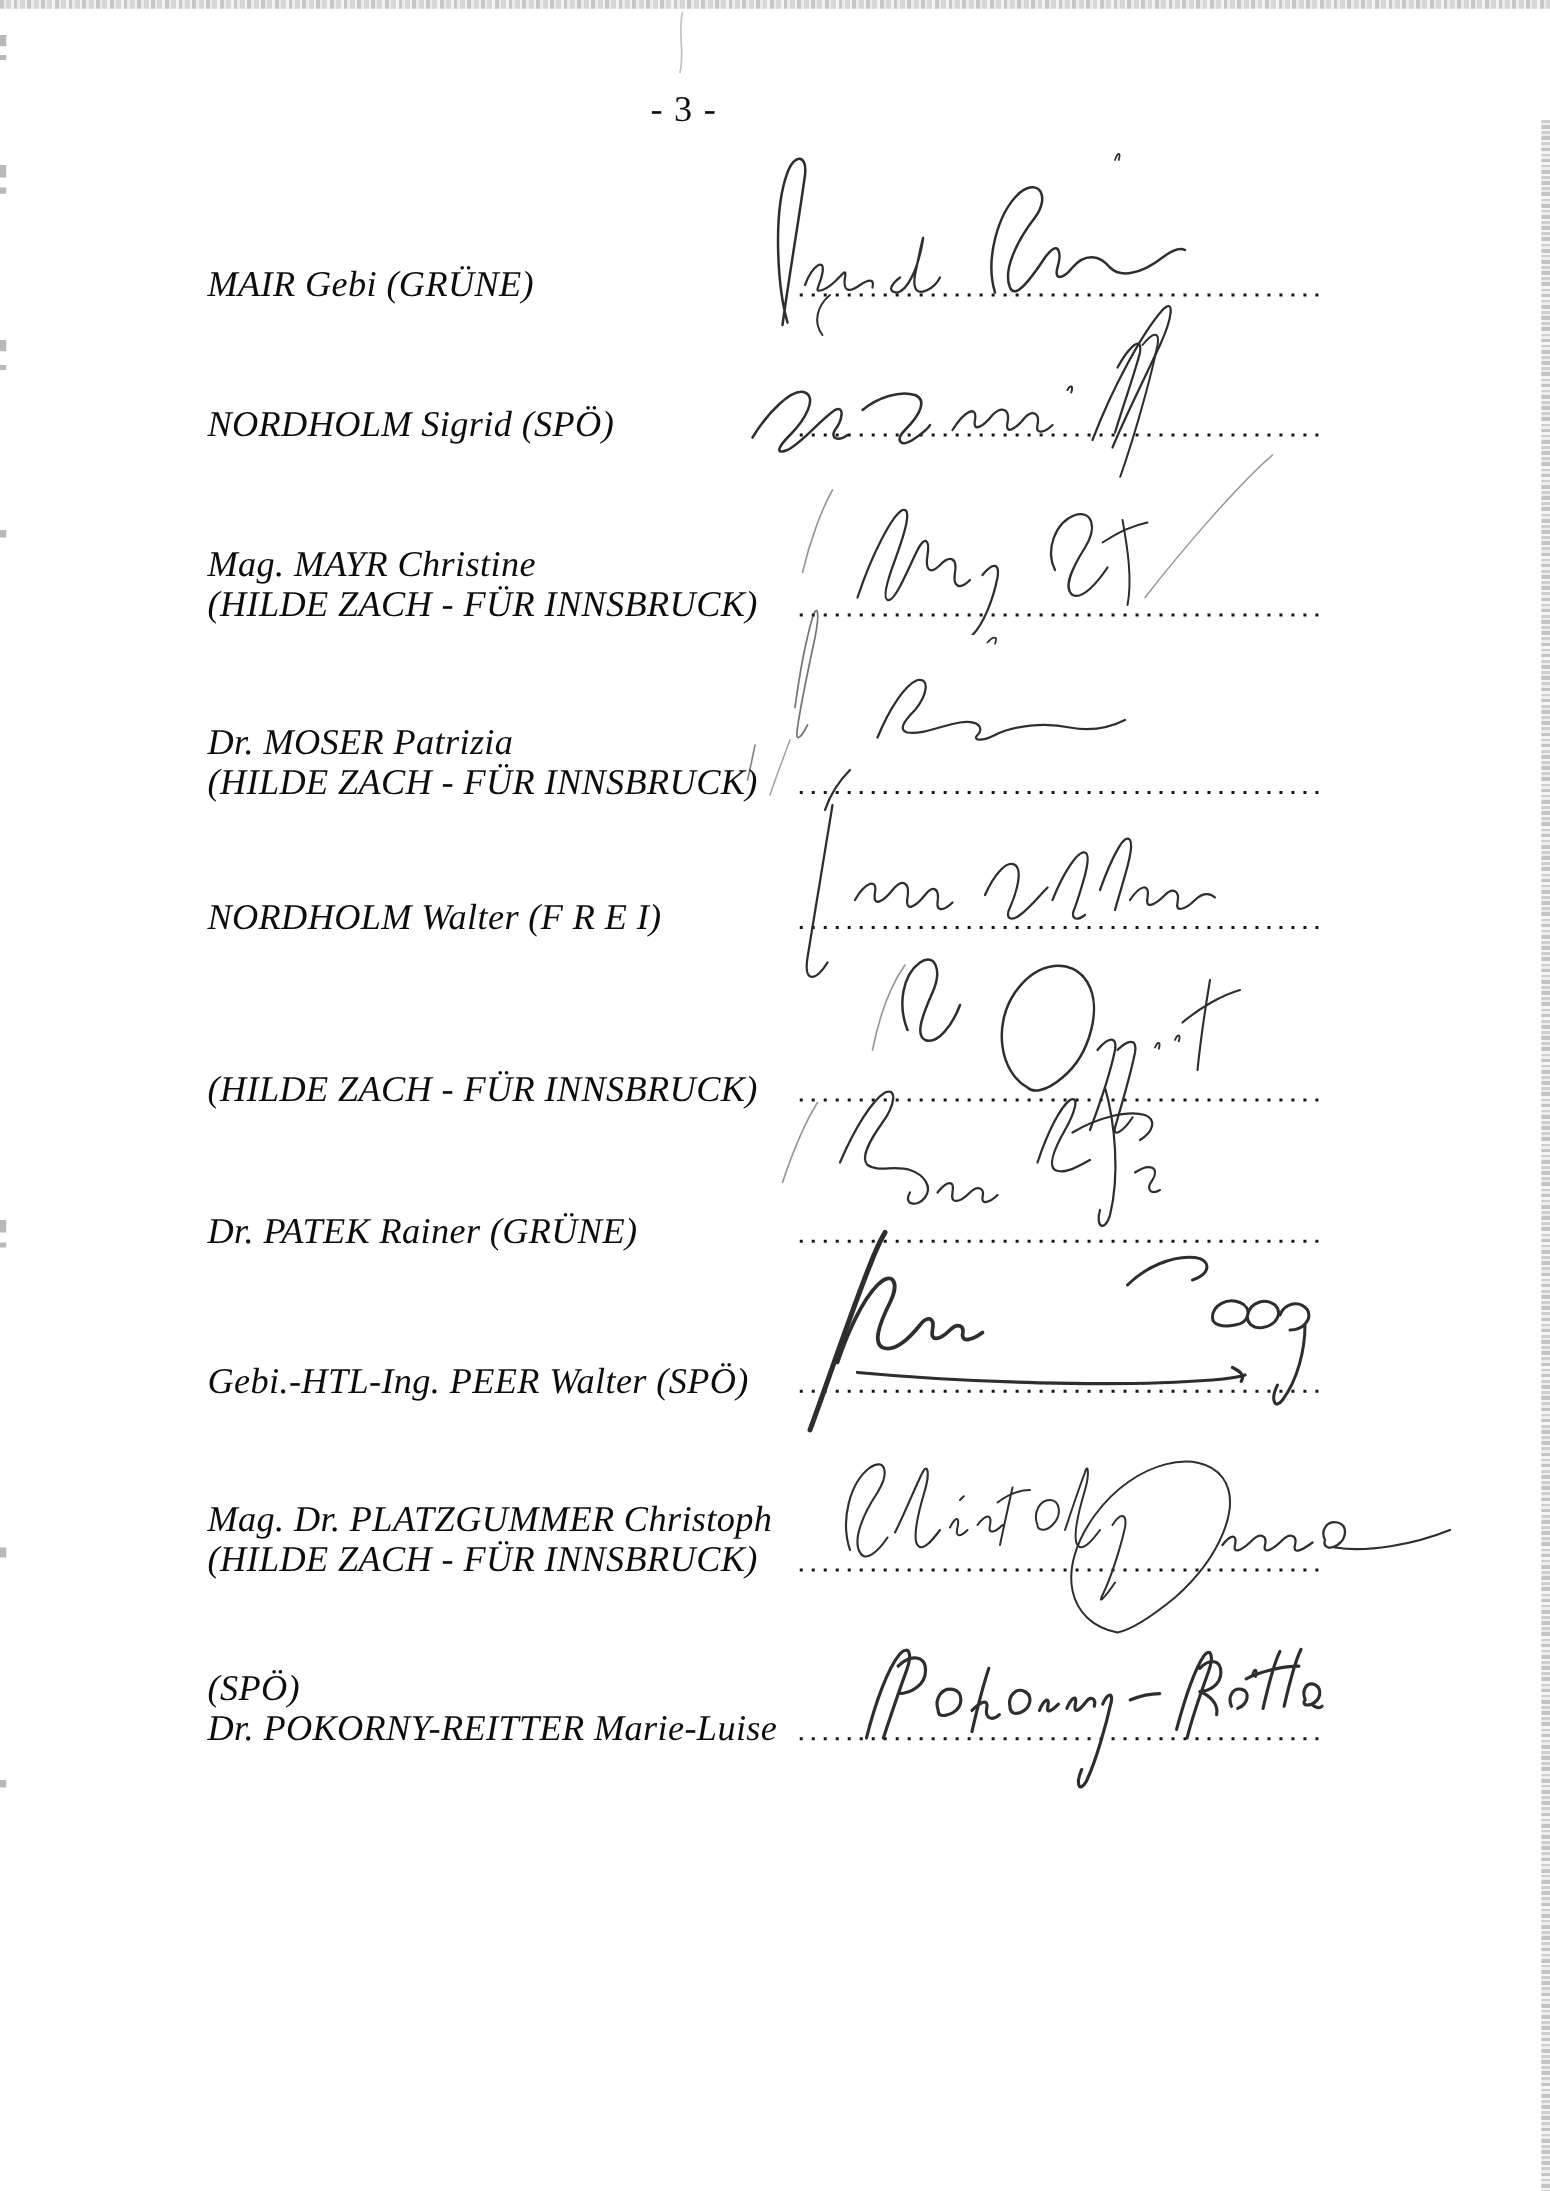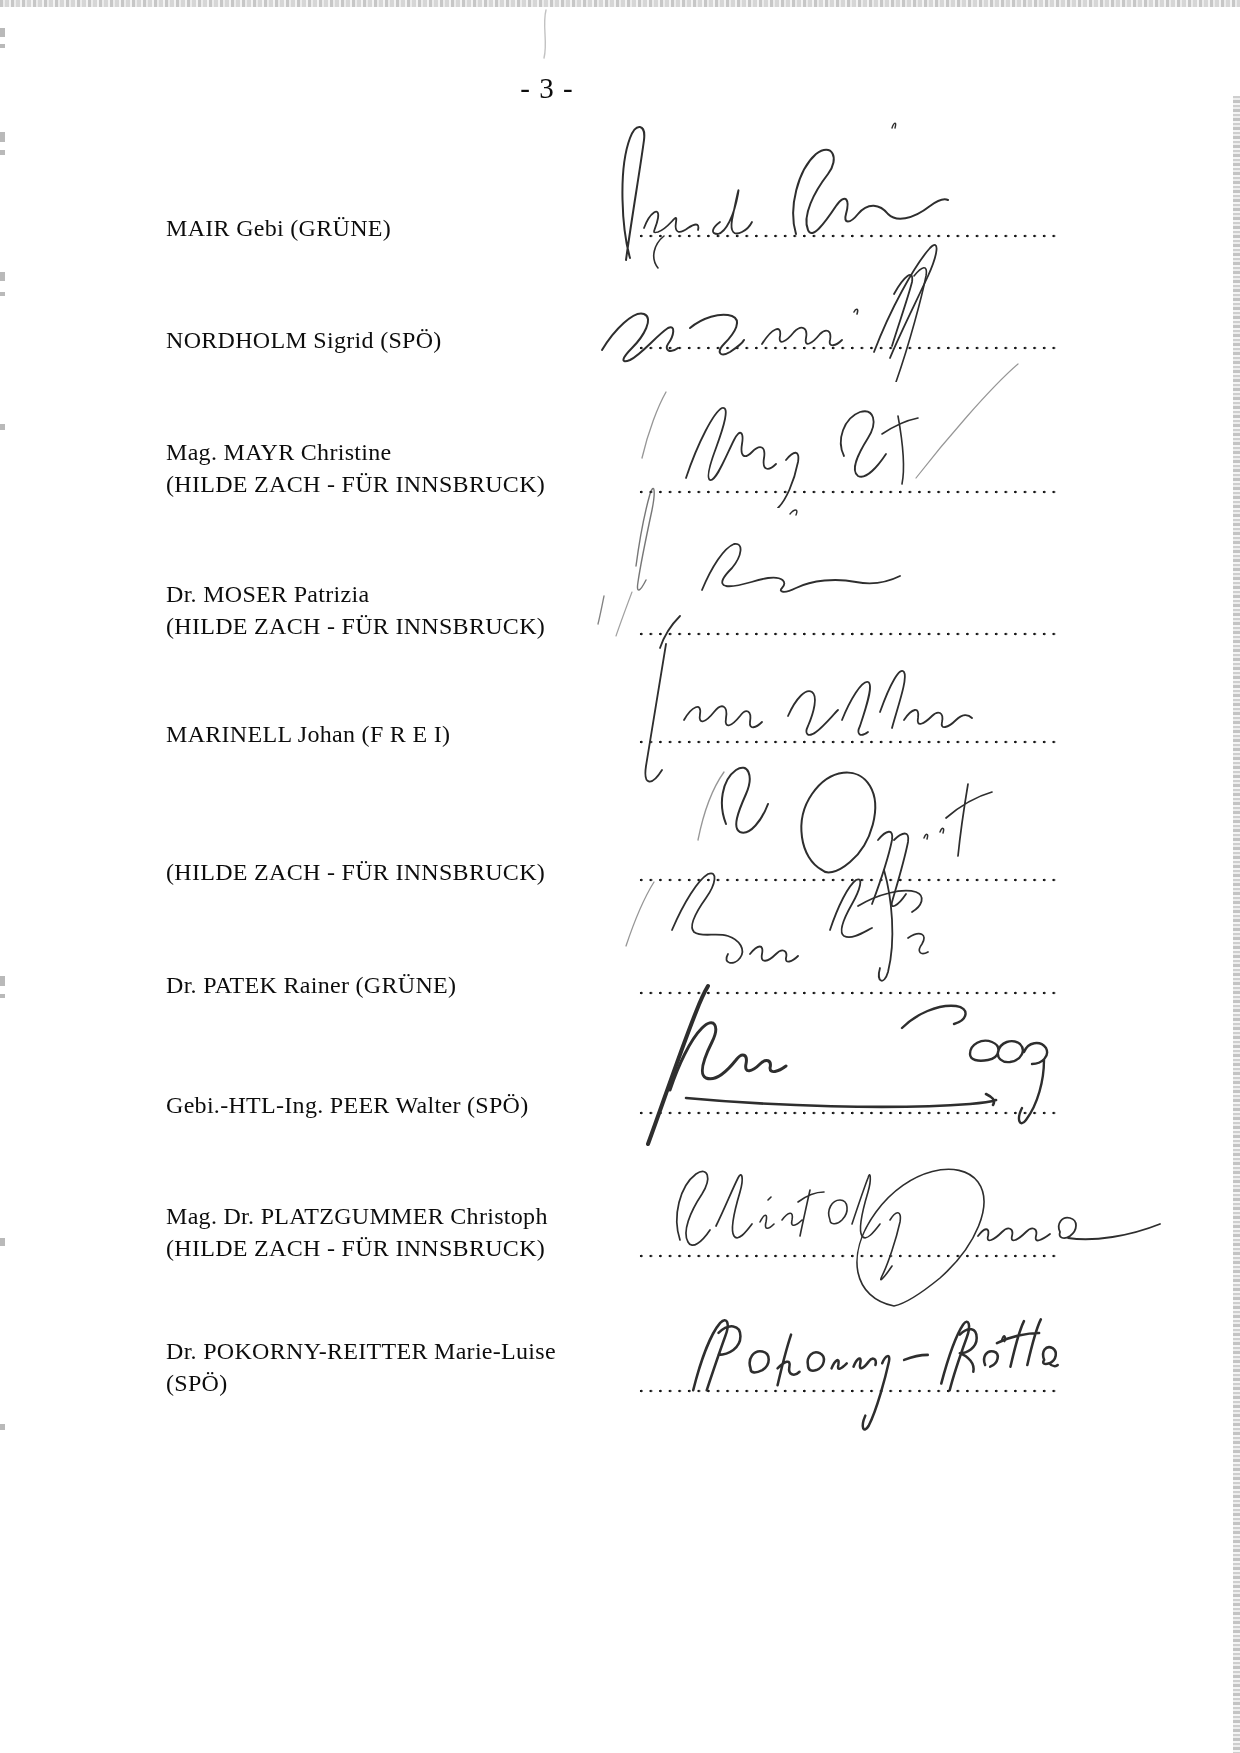--- a/index.html
+++ b/index.html
@@ -21,22 +21,23 @@
   .page-number{
     position:absolute;
     top:72px; left:0; width:1094px;
     text-align:center;
     font-size:29px;
     letter-spacing:1px;
   }
   .row{position:absolute; left:0; width:100%; height:0;}
   .label{
     position:absolute; left:166px; bottom:-8px;
-    font-size:24px; line-height:32px; letter-spacing:.3px;
+    font-size:29px; line-height:32px; letter-spacing:.3px;
     white-space:nowrap;
+    font-style:italic;
   }
   .dots{
     position:absolute; left:639px; top:-2px;
     width:418px; height:4px;
     background-image:radial-gradient(circle at 2px 2px, var(--dot) 1.35px, transparent 1.6px);
     background-size:9.6px 4px;
     background-repeat:repeat-x;
   }
   .sig{position:absolute; pointer-events:none;}
   .sig path{fill:none; stroke:var(--ink); stroke-linecap:round; stroke-linejoin:round;}
@@ -135,21 +136,21 @@
     <svg class="sig" style="left:582px;top:-162px;" width="380" height="180" viewBox="0 0 380 180">
       <path d="M54 94 C58 64 64 36 68 22 C72 10 74 18 70 38 C64 66 58 96 56 110 C54 122 58 120 64 108" stroke-width="1.4" opacity=".65"></path>
       <path d="M50 120 C44 136 38 152 34 164" stroke-width="1.2" opacity=".45"></path>
       <path d="M120 118 C130 94 142 76 152 72 C162 70 160 84 150 96 C142 104 136 112 144 114 C156 116 172 108 186 106 C200 104 206 110 200 116 C196 120 202 122 214 116 C230 108 254 106 274 110 C290 113 306 110 318 104" stroke-width="1.8"></path>
       <path d="M208 42 C212 37 217 36 214 43" stroke-width="1.4"></path>
     </svg>
   </div>
 
   <div class="row" style="top:742px;">
     <div class="label">
-      <div>MARINELL Johan (F R E I)</div>
+      <div>NORDHOLM Walter (F R E I)</div>
       <div></div>
     </div>
     <div class="dots"></div>
     <svg class="sig" style="left:588px;top:-160px;" width="400" height="220" viewBox="0 0 400 220">
       <path d="M16 14 C14 24 12 34 10 42" stroke-width="1.3" opacity=".6"></path>
       <path d="M92 34 C84 42 76 54 72 66 M78 62 C72 98 64 148 58 184 C55 204 64 204 74 188" stroke-width="1.8"></path>
       <path d="M96 138 C104 124 114 120 112 132 C110 144 118 140 126 130 C134 120 140 124 138 136 C136 148 144 144 152 134 C158 126 164 128 162 140 C161 148 168 146 174 140" stroke-width="1.8"></path>
       <path d="M200 134 C208 116 218 106 224 110 C230 114 226 130 220 144 C216 152 220 156 228 150 C236 144 244 134 250 128" stroke-width="1.8"></path>
       <path d="M254 138 C262 118 274 98 280 100 C286 102 278 126 272 144 C268 152 272 156 280 150" stroke-width="1.8"></path>
       <path d="M292 130 C302 102 312 84 316 90 C320 96 310 124 304 146" stroke-width="1.8"></path>
@@ -219,22 +220,22 @@
       <path d="M270 182 C276 164 282 146 286 136 C288 128 290 136 286 150 C280 170 276 188 280 194 C284 200 292 190 298 182" stroke-width="1.6"></path>
       <path d="M308 178 C314 168 320 168 318 180 C314 198 306 222 300 234 C296 242 302 236 310 224" stroke-width="1.6"></path>
       <path d="M312 264 C272 256 262 214 294 170 C326 126 378 116 396 140 C412 162 394 204 358 236 C336 254 322 262 312 264" stroke-width="1.6"></path>
       <path d="M396 194 C402 186 408 184 406 194 C404 202 412 198 420 190 C426 184 432 186 430 194 C428 202 436 198 444 190 C450 184 456 186 454 194 C452 202 460 198 468 192" stroke-width="1.8"></path>
       <path d="M478 190 C474 182 480 174 488 176 C496 178 496 188 488 194 C482 198 476 196 478 190 M486 196 C512 200 548 194 578 182" stroke-width="1.8"></path>
     </svg>
   </div>
 
   <div class="row" style="top:1391px;">
     <div class="label">
+      <div>(SPÖ)</div>
       <div>Dr. POKORNY-REITTER Marie-Luise</div>
-      <div>(SPÖ)</div>
     </div>
     <div class="dots"></div>
     <svg class="sig" style="left:620px;top:-80px;" width="440" height="135" viewBox="0 0 520 160">
       <path d="M86 94 C94 62 106 28 118 14 C126 6 130 14 124 30 C116 52 108 76 102 94 M116 26 C128 14 142 16 142 30 C142 44 128 52 116 52" stroke-width="3"></path>
       <path d="M154 68 C150 56 158 46 168 48 C178 50 178 64 168 70 C160 74 154 74 154 68" stroke-width="3"></path>
       <path d="M186 88 C192 62 198 40 202 28 M186 68 C194 60 202 56 200 66 C198 76 206 78 212 72" stroke-width="3"></path>
       <path d="M222 64 C220 54 228 46 236 50 C244 54 242 66 232 70 C226 72 222 70 222 64" stroke-width="3"></path>
       <path d="M250 68 C254 58 260 54 258 64 C256 72 262 68 268 62" stroke-width="3"></path>
       <path d="M276 66 C280 56 286 52 284 62 C282 72 288 68 294 60 C298 54 304 56 302 64" stroke-width="3"></path>
       <path d="M310 62 C314 52 320 50 318 60 C314 78 304 116 294 136 C288 146 284 138 290 124" stroke-width="3"></path>

